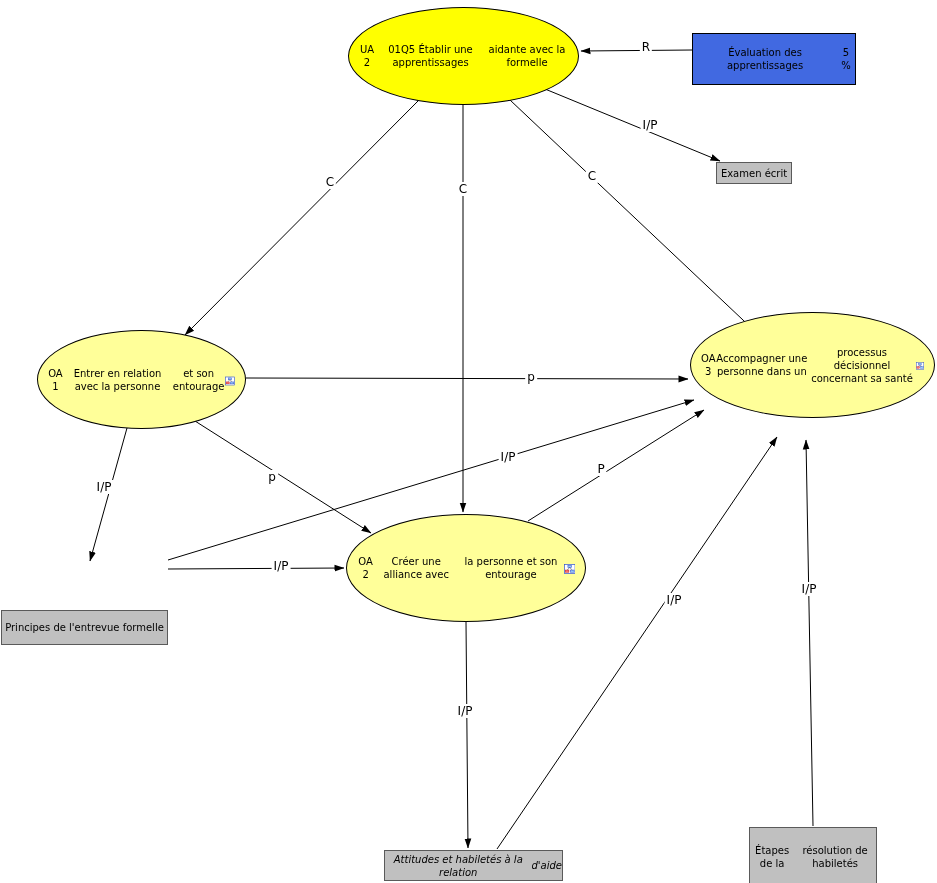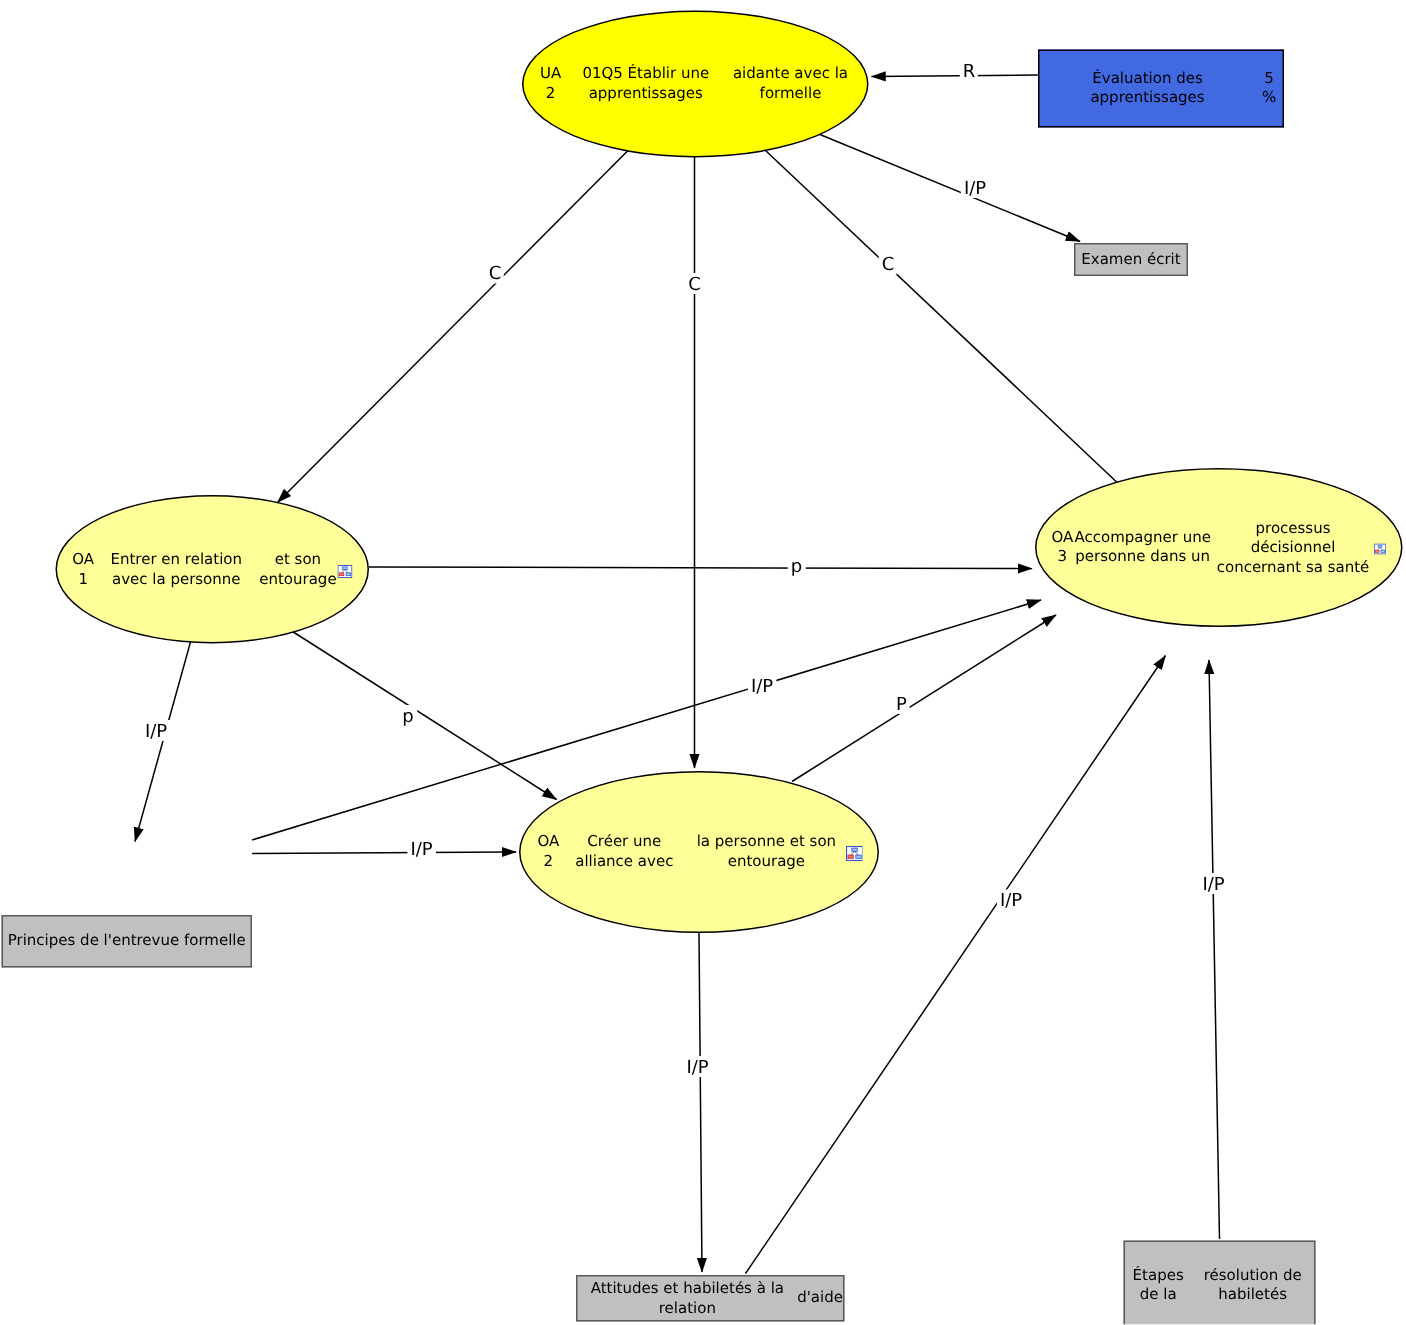--- a/index.html
+++ b/index.html
@@ -121,21 +121,21 @@
   </div>
 
   <div class="node rect resource" style="left:716px; top:162px; width:76px; height:22px;">
     <div>Examen écrit</div>
   </div>
 
   <div class="node rect resource" style="left:1px; top:563px; width:167px; height:35px;margin-top:47px;">
     <div>Principes de l'entrevue formelle</div>
   </div>
 
-  <div class="node rect resource" style="left:384px; top:850px; width:179px; height:31px;">
+  <div class="node rect resource" style="left:384px; top:850px; width:179px; height:31px;font-style:italic;">
     <div>Attitudes et habiletés à la relation</div>
     <div>d'aide</div>
   </div>
 
   <div class="node rect resource" style="left:749px; top:827px; width:128px; height:59px;">
     <div>Étapes de la</div>
     <div>résolution de habiletés</div>
   </div>
 
 </div>

